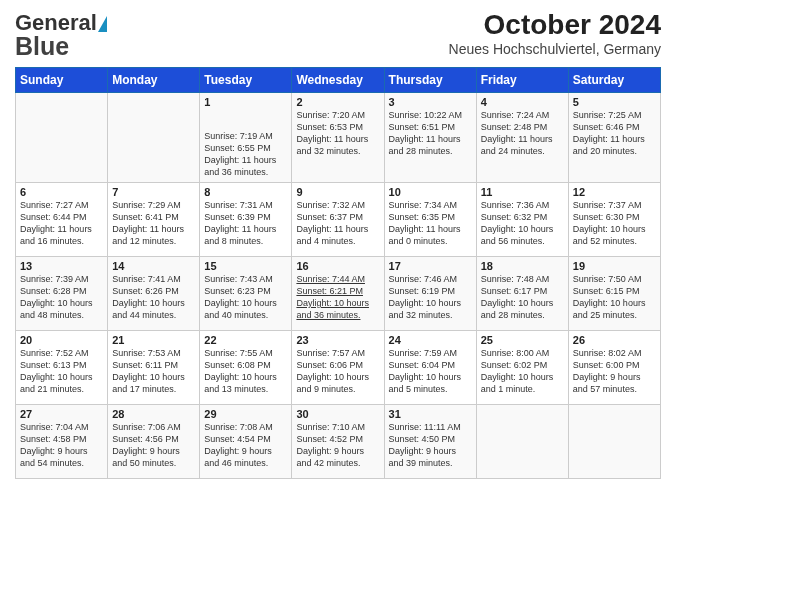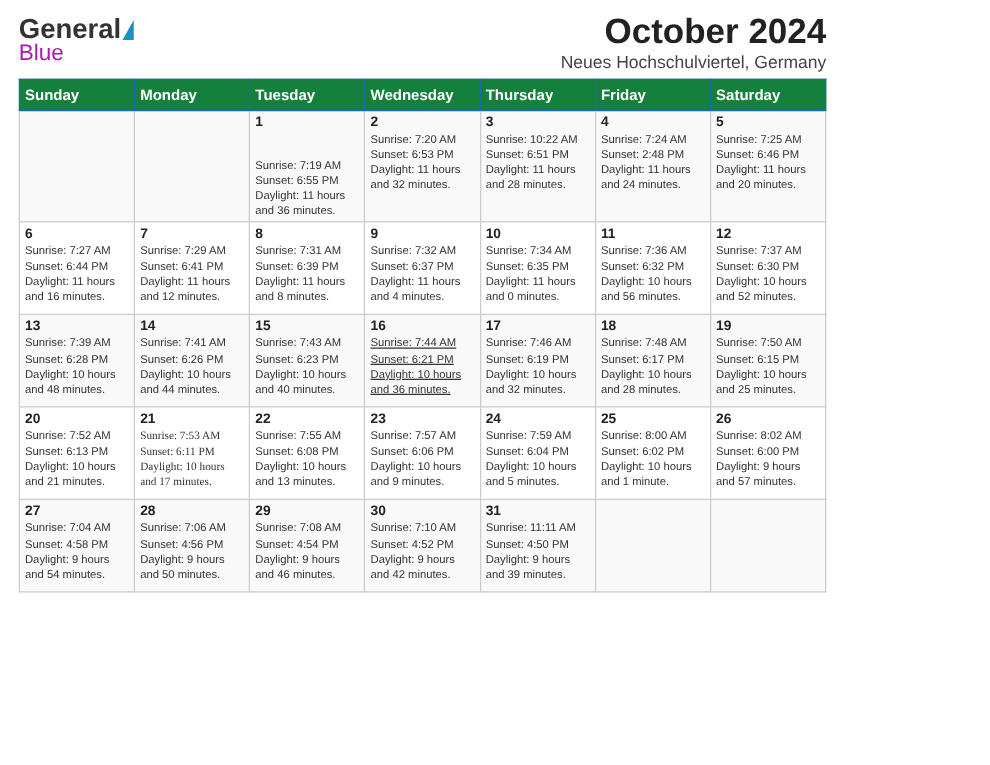--- a/index.html
+++ b/index.html
@@ -43,21 +43,21 @@
     .location {
       font-size: 14px;
       color: #444;
     }
     table {
       width: 100%;
       border-collapse: collapse;
       table-layout: fixed;
     }
     thead tr th {
-      background-color: #15803d;
+      background-color: #1d4ed8;
       color: #fff;
       font-size: 12px;
       font-weight: bold;
       padding: 5px 4px;
       text-align: left;
       border: 1px solid #1a6ab0;
     }
     tbody tr td {
       border: 1px solid #ccc;
       vertical-align: top;
@@ -90,21 +90,21 @@
 </head>
 <body>
 
 <div class="page">
   <div class="header">
     <div class="logo">
       <div class="logo-wrapper">
         <span style="font-size:22px; font-weight:bold; color:#333;">General</span>
         <span style="display:inline-block; width:0; height:0; border-left:9px solid transparent; border-bottom:16px solid #1a8fc1; margin-left:1px; margin-bottom:-2px;"></span>
       </div>
-      <span style="font-size:18px; font-weight:normal; color:#a21caf; margin-top:-4px; display:block;">Blue</span>
+      <span style="font-size:25px; font-weight:bold; color:#404040; margin-top:-4px; display:block;">Blue</span>
     </div>
     <div class="title-block">
       <div class="month-title">October 2024</div>
       <div class="location">Neues Hochschulviertel, Germany</div>
     </div>
   </div>
 
   <table>
     <thead>
       <tr>
@@ -262,21 +262,21 @@
         <tr>
           <td>
             <span class="day-num">20</span>
             <div class="cell-text" style="white-space: pre-line;">Sunrise: 7:52 AM
 Sunset: 6:13 PM
 Daylight: 10 hours
 and 21 minutes.</div>
           </td>
           <td>
             <span class="day-num">21</span>
-            <div class="cell-text" style="white-space: pre-line; font-family: Liberation Serif, serif;">Sunrise: 7:53 AM
+            <div class="cell-text" style="white-space: pre-line;">Sunrise: 7:53 AM
 Sunset: 6:11 PM
 Daylight: 10 hours
 and 17 minutes.</div>
           </td>
           <td>
             <span class="day-num">22</span>
             <div class="cell-text" style="white-space: pre-line;">Sunrise: 7:55 AM
 Sunset: 6:08 PM
 Daylight: 10 hours
 and 13 minutes.</div>

